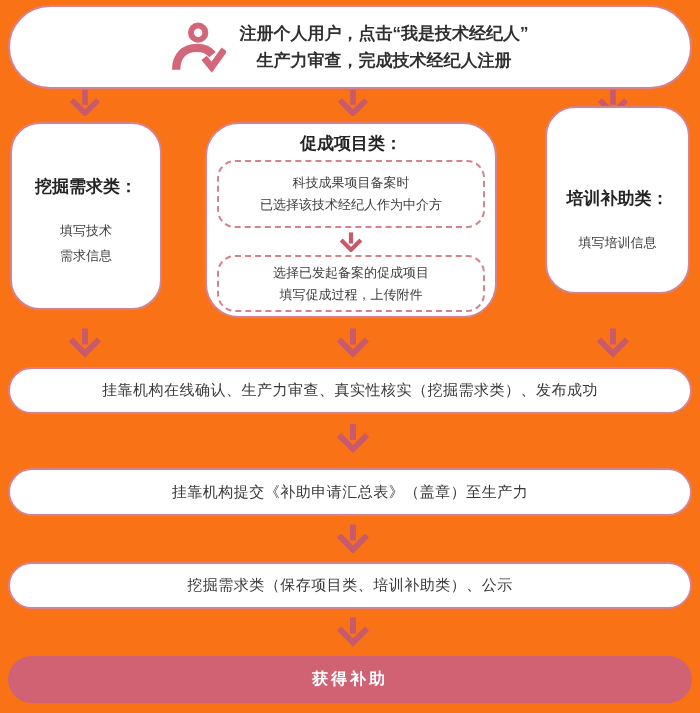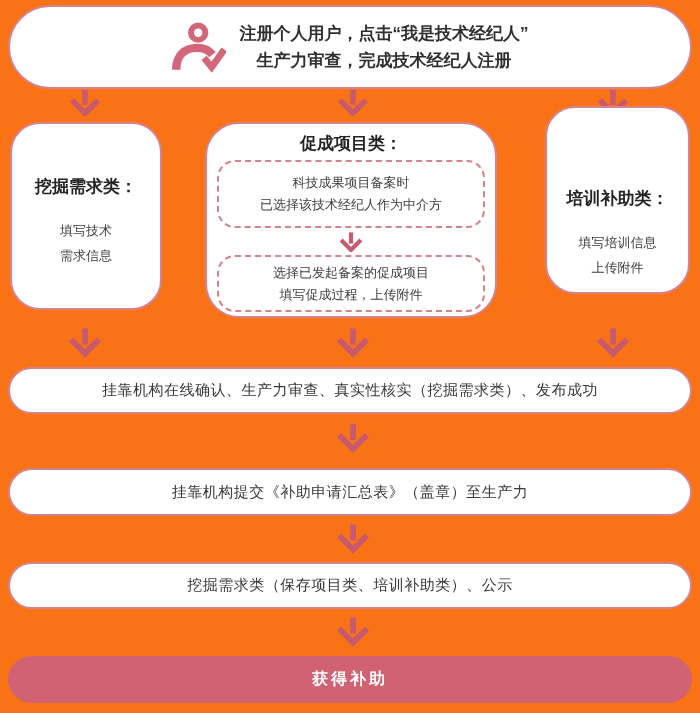--- a/index.html
+++ b/index.html
@@ -99,21 +99,20 @@
     <div id="dashed-step-2" class="dashed">
       <div>选择已发起备案的促成项目</div>
       <div>填写促成过程，上传附件</div>
     </div>
   </div>
 
   <div id="branch-training" class="abs box branch">
     <div class="branch-title">培训补助类：</div>
     <div class="branch-body">
       <div>填写培训信息</div>
-      <div>上传附件</div>
     </div>
   </div>
 
   <svg class="abs arrow" style="left:67px;top:325px" width="36" height="33" viewBox="0 0 36 30">
       <path d="M18 2 V18"></path>
       <path d="M4 13 L18 27 L32 13"></path>
     </svg>
   <svg class="abs arrow" style="left:335px;top:325px" width="36" height="33" viewBox="0 0 36 30">
       <path d="M18 2 V18"></path>
       <path d="M4 13 L18 27 L32 13"></path>

